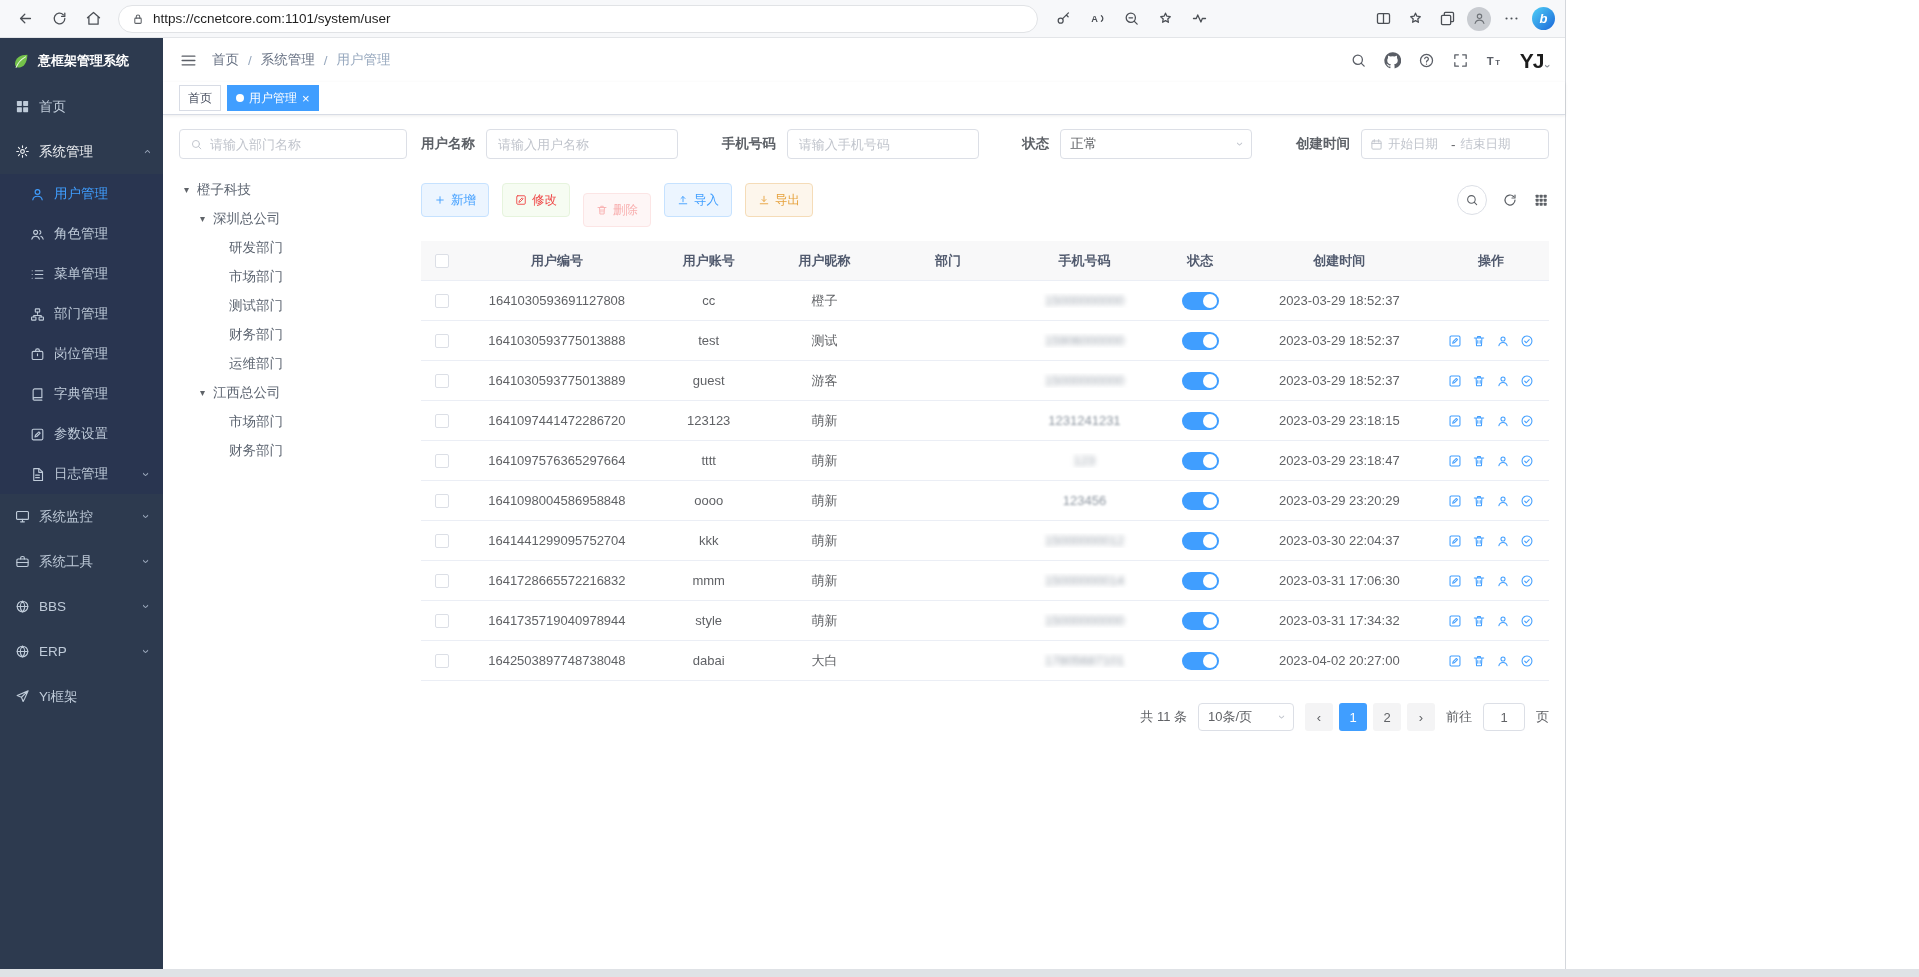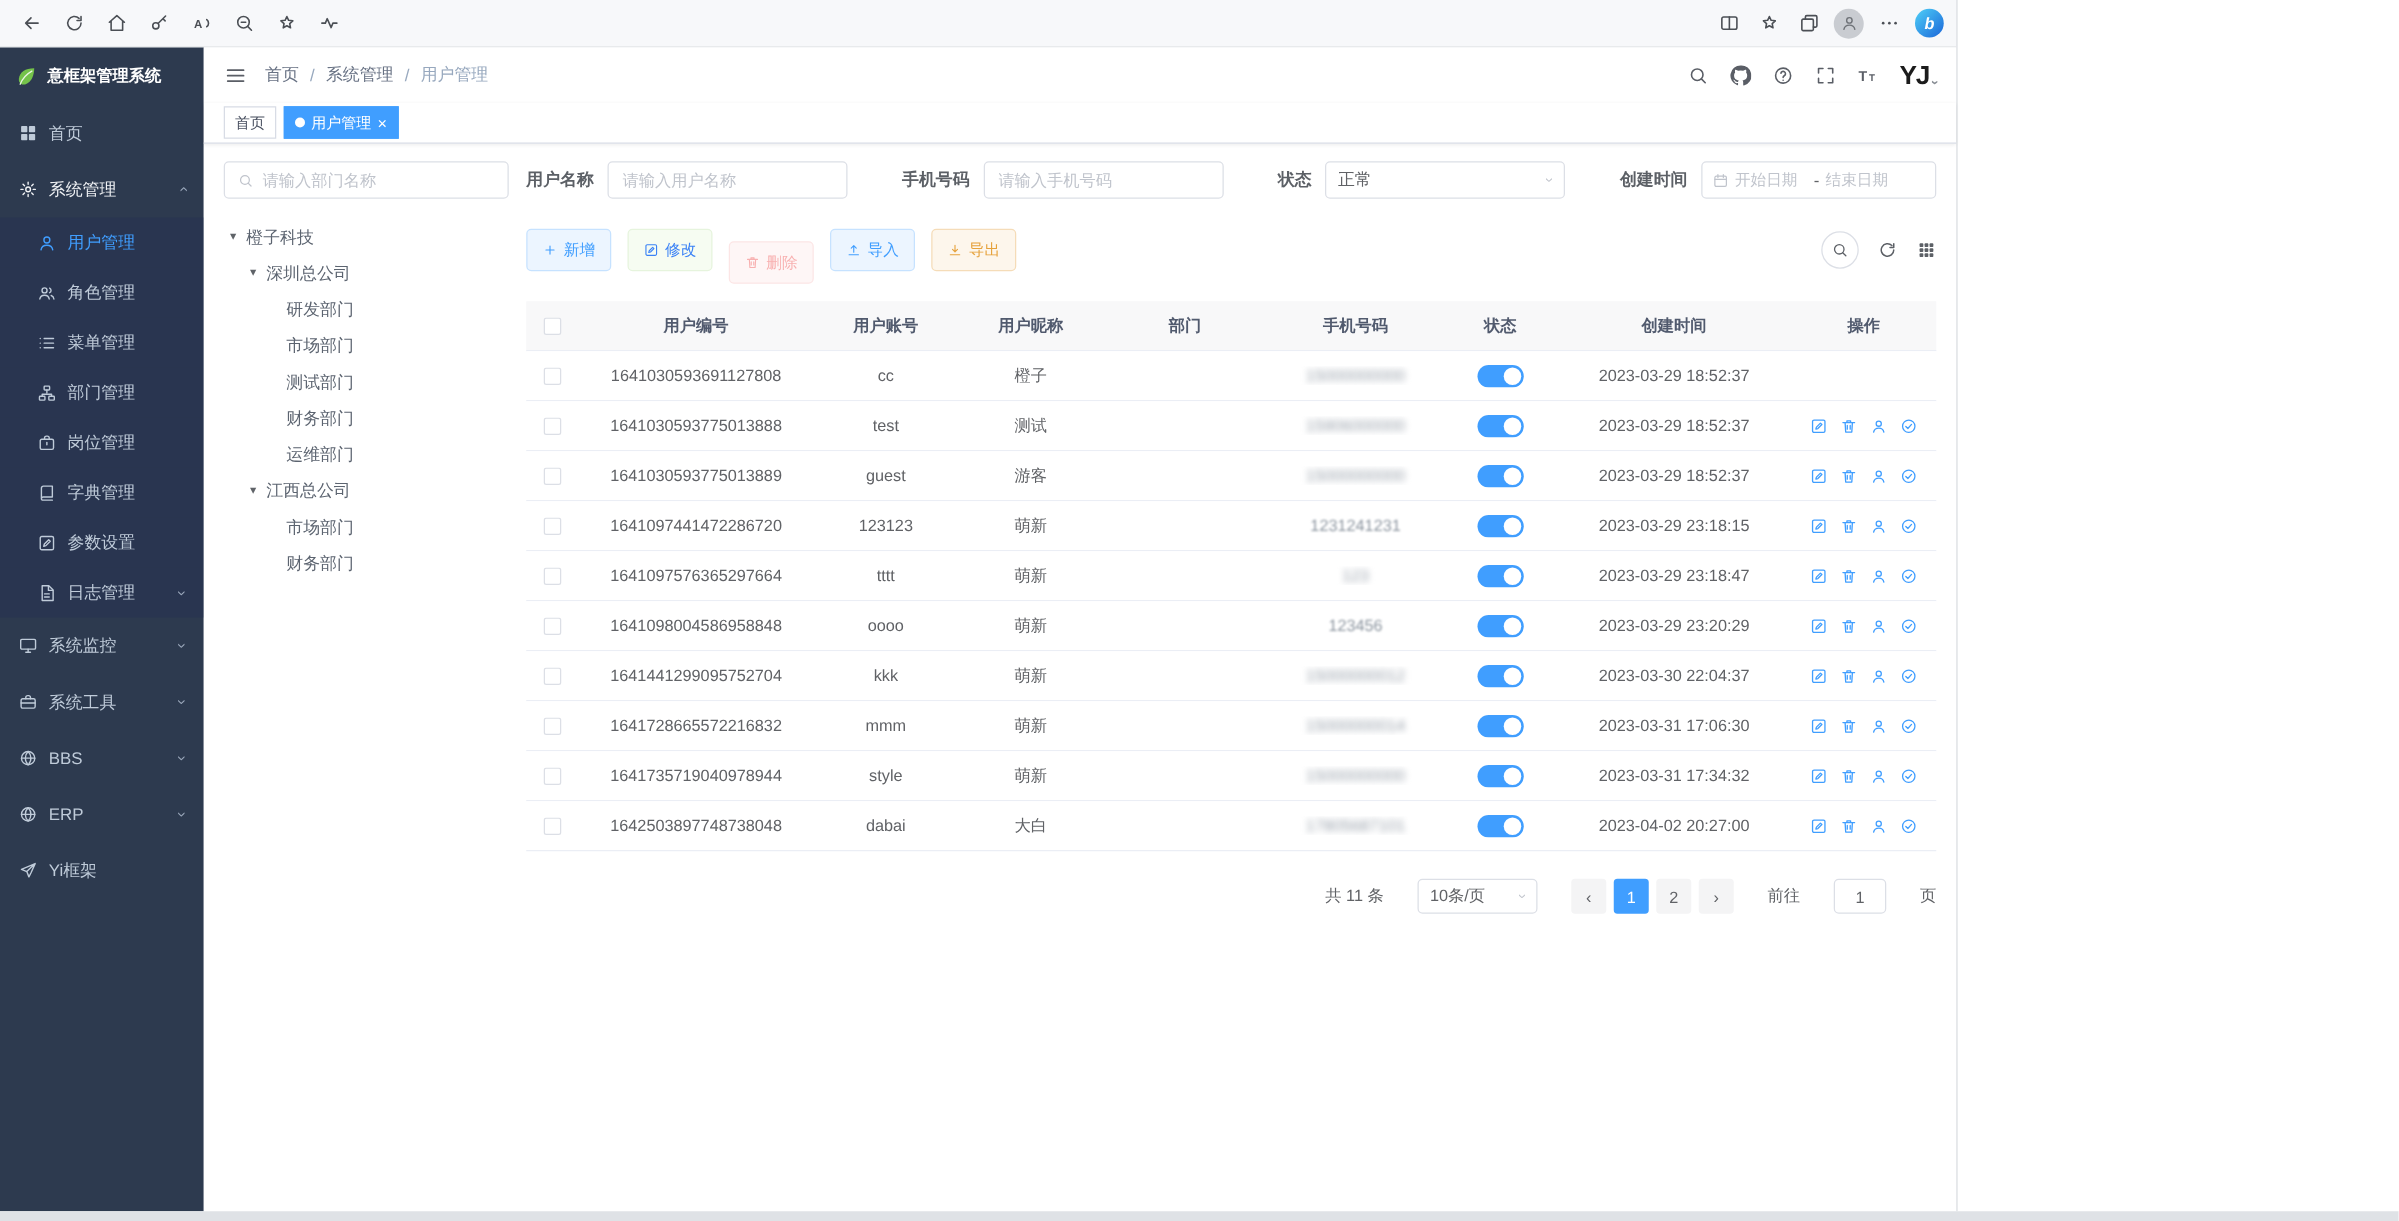--- a/index.html
+++ b/index.html
@@ -96,21 +96,21 @@
   .btn-row { margin-top: 16px; display: flex; gap: 10px; }
   .btn { height: 30px; padding: 0 14px; border-radius: 4px; font-size: 13px; font-family: inherit; display: inline-flex; align-items: center; gap: 5px; cursor: pointer; border: 1px solid transparent; }
   .btn .icn svg { width: 13px; height: 13px; }
   .btn-primary { background: #409eff; color: #fff; }
   .btn-plain { background: #fff; border-color: #dcdfe6; color: #606266; }
 
   .toolbar-row { margin-top: 14px; display: flex; align-items: center; gap: 13px; }
   .btn-sm { height: 28px; padding: 16px 12px; border-radius: 4px; font-size: 12.5px; font-family: inherit; display: inline-flex; align-items: center; gap: 5px; cursor: pointer; border: 1px solid; }
   .btn-sm .icn svg { width: 12px; height: 12px; }
   .btn-add, .btn-import { color: #409eff; background: #ecf5ff; border-color: #c6e2ff; }
-  .btn-edit { color: #3b82f6; background: #f6fcf2; border-color: #e6f4dd; }
+  .btn-edit { color: #ef4444; background: #f6fcf2; border-color: #e6f4dd; }
   .btn-delete { color: #f8b0b0; background: #fef6f6; border-color: #fce5e5; margin-top: 20px; }
   .btn-export { color: #e6a23c; background: #fdf6ec; border-color: #f5dcb8; }
   .tool-icons { margin-left: auto; display: flex; align-items: center; gap: 15px; color: #5c6066; }
   .circle-icn { width: 30px; height: 30px; border: 1px solid #dcdfe6; border-radius: 50%; display: flex; align-items: center; justify-content: center; cursor: pointer; }
   .circle-icn svg { width: 14px; height: 14px; }
   .plain-icn { cursor: pointer; }
   .plain-icn svg { width: 16px; height: 16px; }
 
   
   .table { margin-top: 14px; width: 100%; font-size: 13px; }
@@ -128,21 +128,21 @@
   .col-ops { flex: 1.05; gap: 10px; }
   .checkbox { width: 14px; height: 14px; border: 1px solid #dcdfe6; border-radius: 2px; background: #fff; cursor: pointer; }
   .toggle { width: 37px; height: 18px; border-radius: 9px; background: #409eff; position: relative; cursor: pointer; flex-shrink: 0; }
   .toggle .knob { position: absolute; top: 2px; right: 2px; width: 14px; height: 14px; border-radius: 50%; background: #fff; }
   .blur-heavy { filter: blur(2.6px); color: #99a1ab; }
   .blur-light { filter: blur(1px); color: #8d96a0; }
   .op { color: #409eff; cursor: pointer; }
   .op svg { width: 14px; height: 14px; }
 
   
-  .pagination { margin-top: 22px; display: flex; align-items: center; justify-content: flex-end; gap: 27px; color: #606266; font-size: 13px; }
+  .pagination { margin-top: 22px; display: flex; align-items: center; justify-content: flex-end; gap: 11px; color: #606266; font-size: 13px; }
   .psel { width: 96px; height: 28px; border: 1px solid #dcdfe6; border-radius: 4px; display: flex; align-items: center; justify-content: space-between; padding: 0 9px; cursor: pointer; background: #fff; }
   .pages { display: flex; gap: 6px; }
   .pbtn { min-width: 28px; height: 28px; padding: 0 4px; background: #f4f4f5; border-radius: 3px; display: flex; align-items: center; justify-content: center; cursor: pointer; color: #606266; font-size: 13px; }
   .pbtn.current { background: #409eff; color: #fff; }
   .jump-input { width: 42px; height: 28px; border: 1px solid #dcdfe6; border-radius: 4px; text-align: center; font-size: 13px; font-family: inherit; color: #606266; outline: none; }
 </style>
 </head>
 <body>
 
 <div class="window">
@@ -156,20 +156,29 @@
     <span class="b-icn">
         <svg viewBox="0 0 24 24" fill="none" stroke="currentColor" stroke-width="1.8" stroke-linecap="round" stroke-linejoin="round">
           <path d="M19.5 12a7.5 7.5 0 1 1-2.2-5.3M19.5 4.5V9H15"></path>
         </svg>
       </span>
     <span class="b-icn">
         <svg viewBox="0 0 24 24" fill="none" stroke="currentColor" stroke-width="1.8" stroke-linecap="round" stroke-linejoin="round">
           <path d="M3.5 11L12 3.5 20.5 11M5.5 9.5V20h13V9.5"></path>
         </svg>
       </span>
+    <div class="url-pill">
+      <span class="icn">
+          <svg viewBox="0 0 24 24" fill="none" stroke="currentColor" stroke-width="1.8" stroke-linecap="round" stroke-linejoin="round">
+            <rect x="6.5" y="10.5" width="11" height="9" rx="1.5"></rect>
+            <path d="M9 10.5V8a3 3 0 0 1 6 0v2.5"></path>
+          </svg>
+        </span>
+      <span class="url-text">https://ccnetcore.com:1101/system/user</span>
+    </div>
     <span class="b-icn">
         <svg viewBox="0 0 24 24" fill="none" stroke="currentColor" stroke-width="1.8" stroke-linecap="round" stroke-linejoin="round">
           <circle cx="8" cy="15" r="3.5"></circle>
           <path d="M10.8 12.2L19 4m-3 3l2.5 2.5"></path>
         </svg>
       </span>
     <span class="b-icn">
         <svg viewBox="0 0 24 24" fill="none" stroke="currentColor" stroke-width="1.8" stroke-linecap="round">
           <text x="3" y="17" font-size="13" fill="currentColor" stroke="none" font-weight="bold">A</text>
           <path d="M17.5 8a5 5 0 0 1 0 8"></path>

